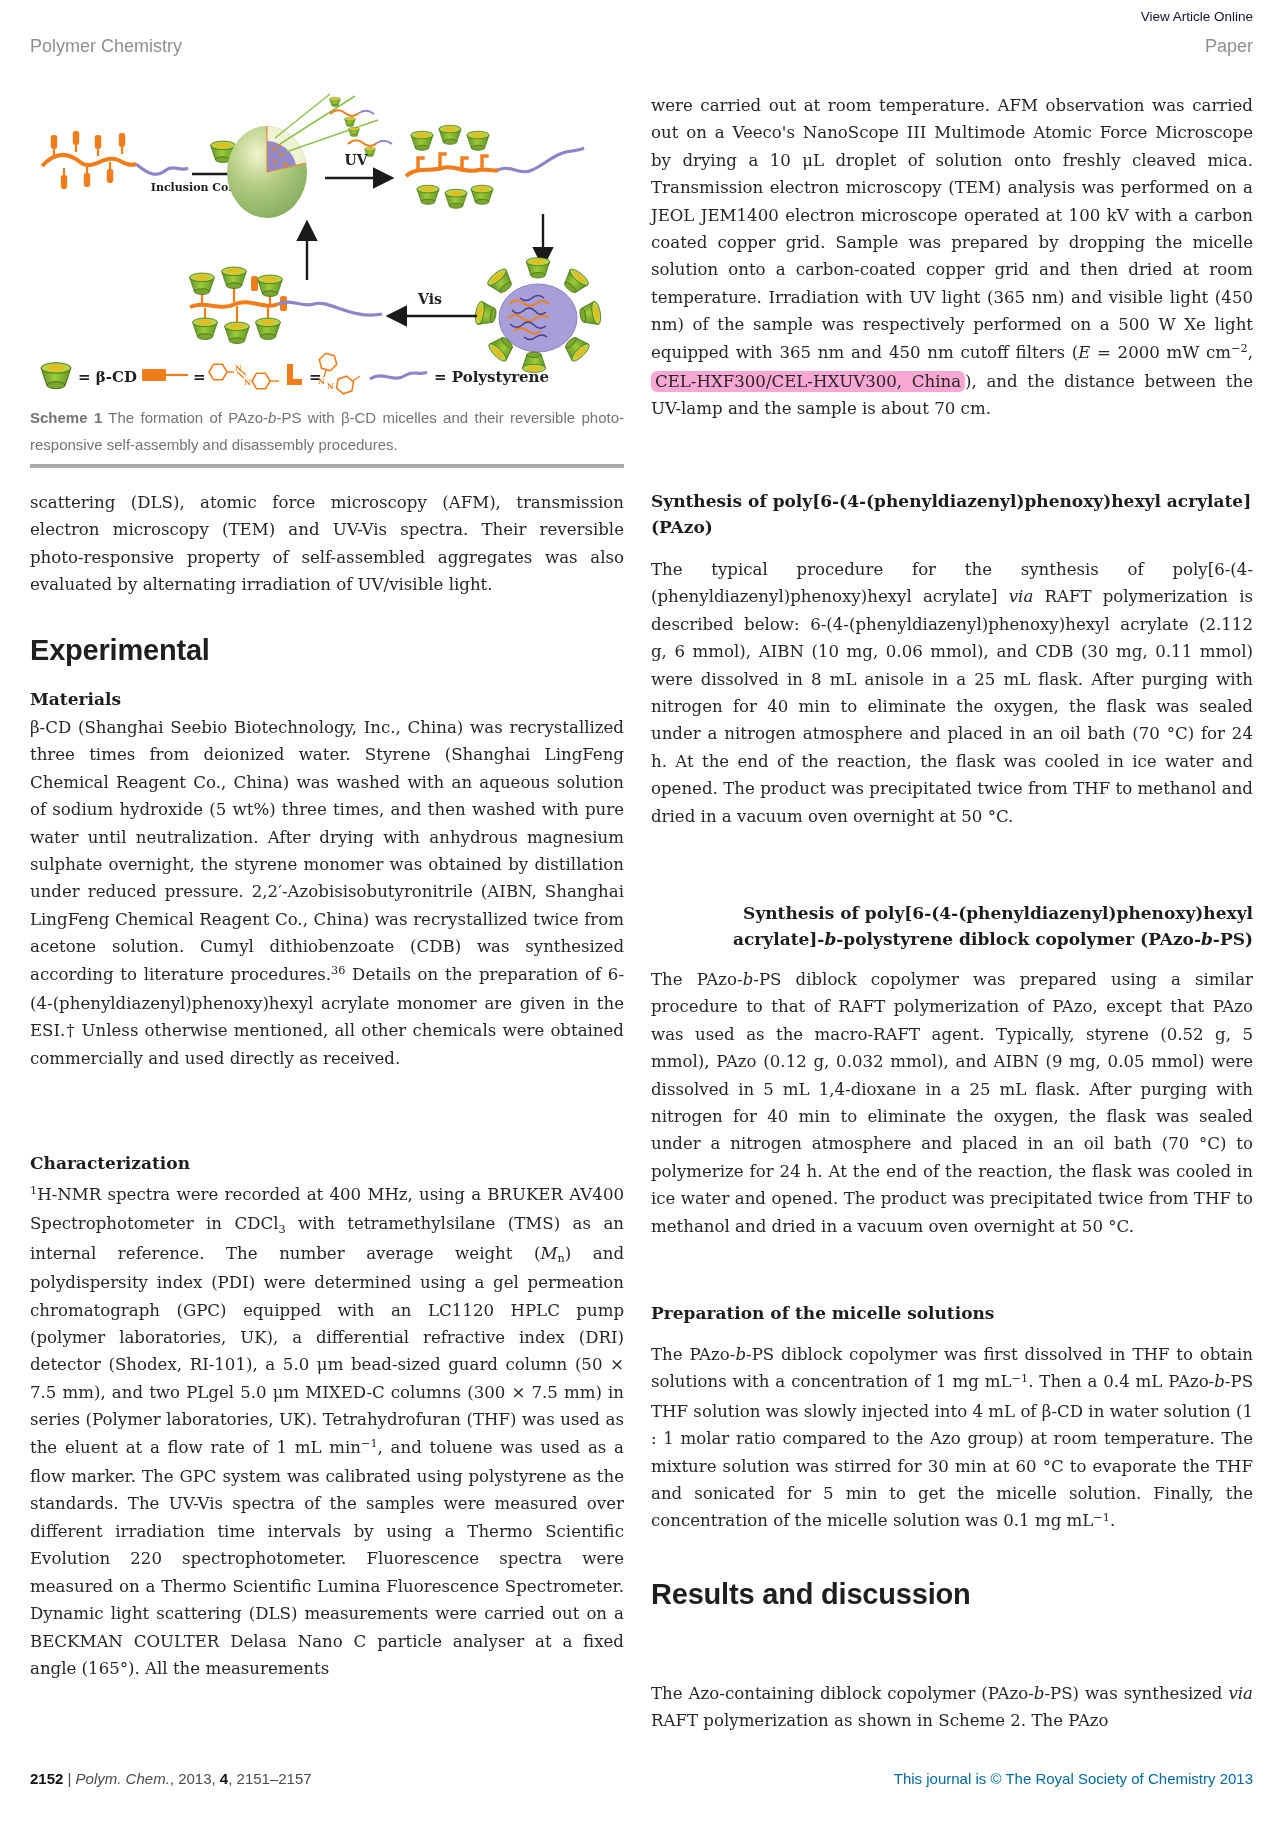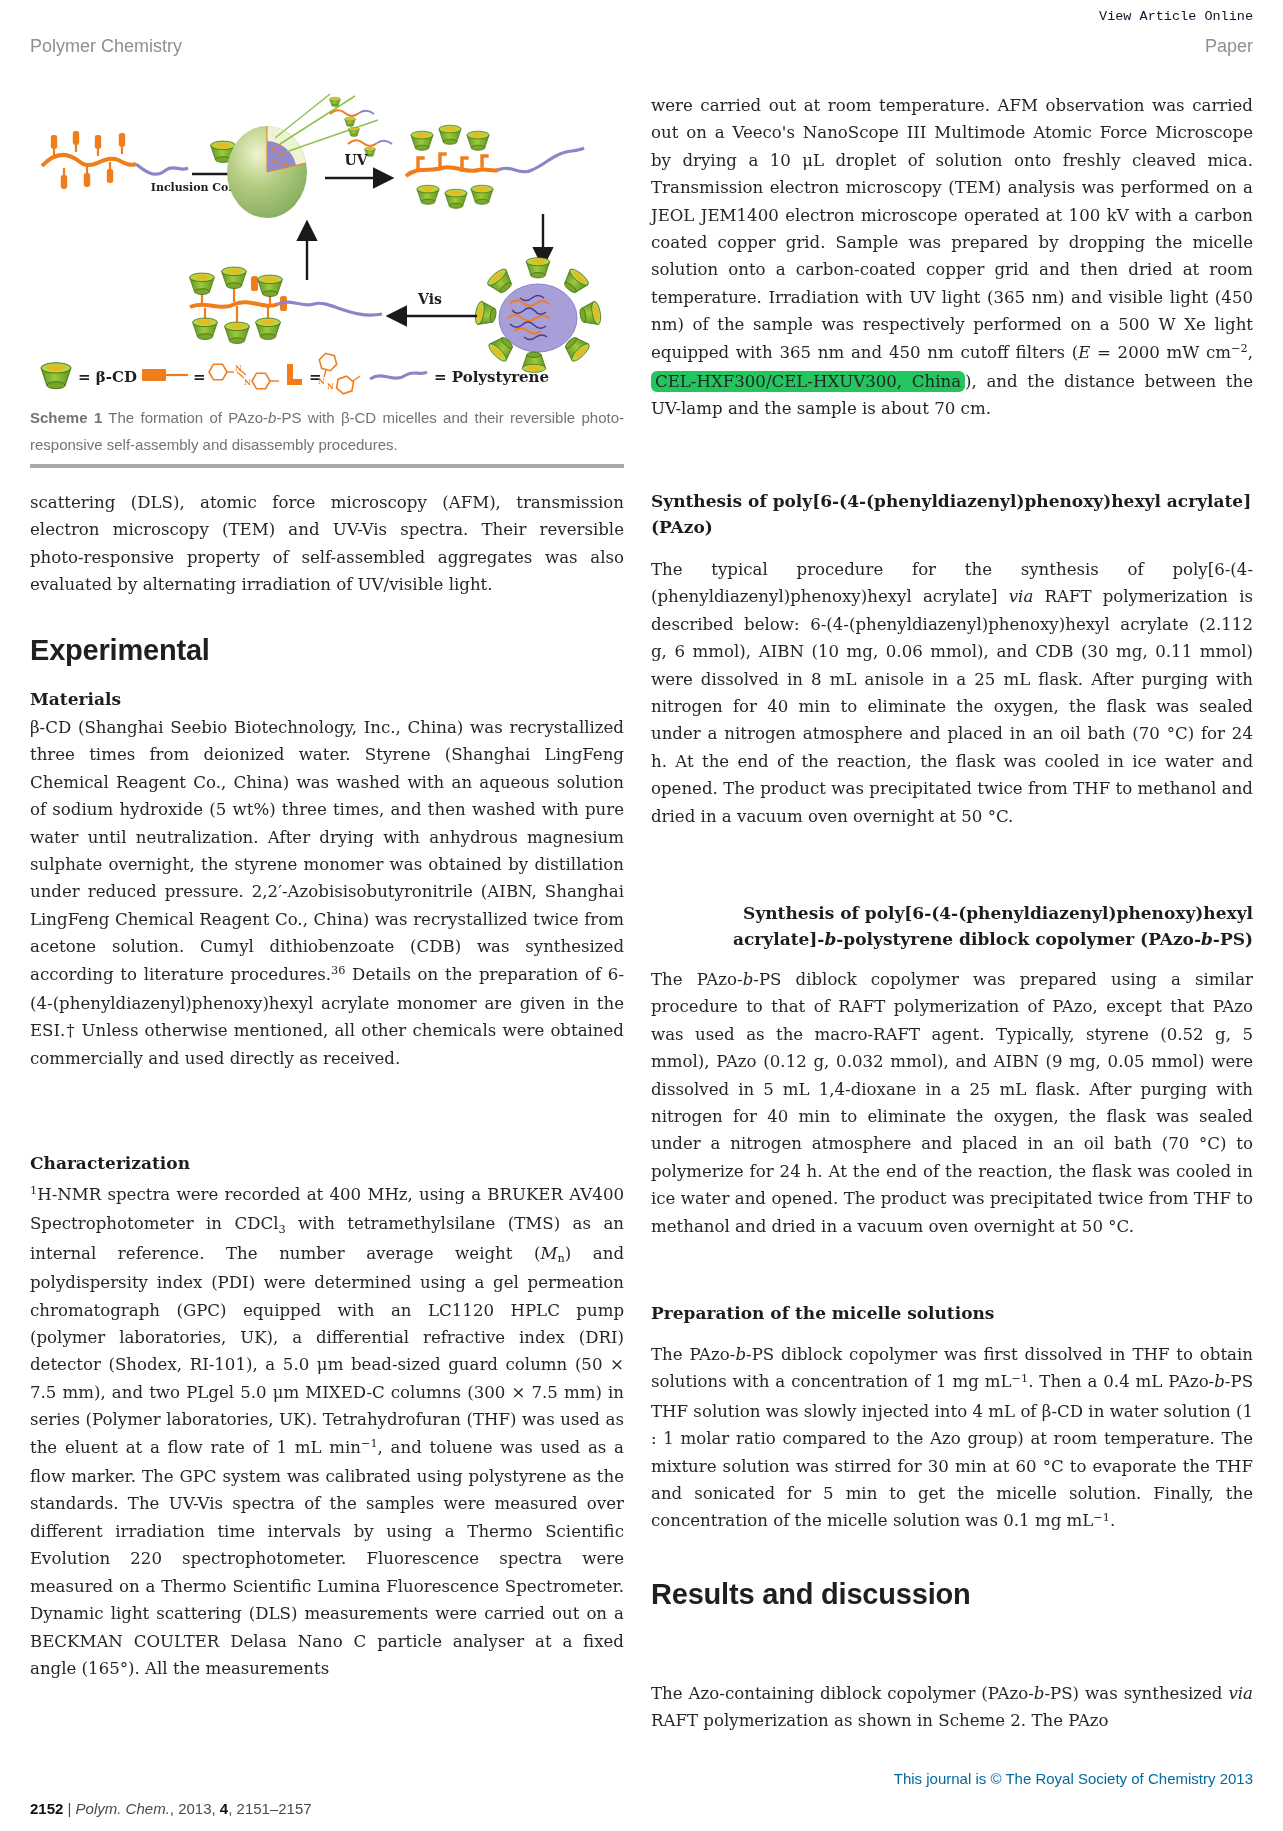--- a/index.html
+++ b/index.html
@@ -1,37 +1,37 @@
 <!DOCTYPE html>
 <html><head>
 <meta charset="utf-8">
 <style>
   html,body{margin:0;padding:0;background:#ffffff;}
   #page{position:relative;width:1283px;height:1831px;background:#ffffff;overflow:hidden;
         font-family:"DejaVu Serif", serif;color:#262626;}
   .abs{position:absolute;}
   
-  .vao{font-family:Liberation Mono, monospace;font-size:13.5px;color:#12122e;text-decoration:none;text-align:center;}
+  .vao{font-family:Liberation Sans, sans-serif;font-size:13.5px;color:#12122e;text-decoration:none;text-align:center;}
   .hdr{font-family:"Liberation Sans", sans-serif;font-size:18px;color:#8f8f8f;}
   
   .para{font-size:16.6px;line-height:27.4px;text-align:justify;margin:0;width:594px;}
   .para-r{width:602px;}
   .subhead{font-size:17px;font-weight:bold;color:#1d1d1d;margin:0;line-height:26px;}
   .bighead{font-family:"Liberation Sans", sans-serif;font-size:29px;color:#1f1f1f;margin:0;letter-spacing:-0.2px;}
   .caption{font-family:"Liberation Sans", sans-serif;font-size:15px;line-height:26.5px;color:#737373;text-align:justify;margin:0;width:594px;}
   .rule{background:#aaaaaa;height:4px;width:594px;}
   
   .seg-i{font-style:italic;}
   .seg-b{font-weight:bold;}
-  .seg-hl{background:#22c55e;border-radius:6px;padding:1px 4px;-webkit-box-decoration-break:clone;box-decoration-break:clone;}
+  .seg-hl{background:#f9a8d4;border-radius:6px;padding:1px 4px;-webkit-box-decoration-break:clone;box-decoration-break:clone;}
   .seg-sup{font-size:68%;position:relative;top:-0.5em;}
   .seg-sub{font-size:68%;position:relative;top:0.28em;}
   
   .foot{font-family:"Liberation Sans", sans-serif;font-size:15px;color:#0369a1;}
-  .foot-l{color:#4a4a4a;margin-top:30px;}
+  .foot-l{color:#4a4a4a;}
   .foot-l .seg-b{color:#111111;}
   svg text{font-family:"DejaVu Serif", serif;}
 </style>
 </head>
 <body>
 
 <div id="page">
 
   <a class="abs vao" style="top:9px;right:30px;" href="#">View Article Online</a>
   <div class="abs hdr" style="top:36px;left:30px;">Polymer Chemistry</div>

